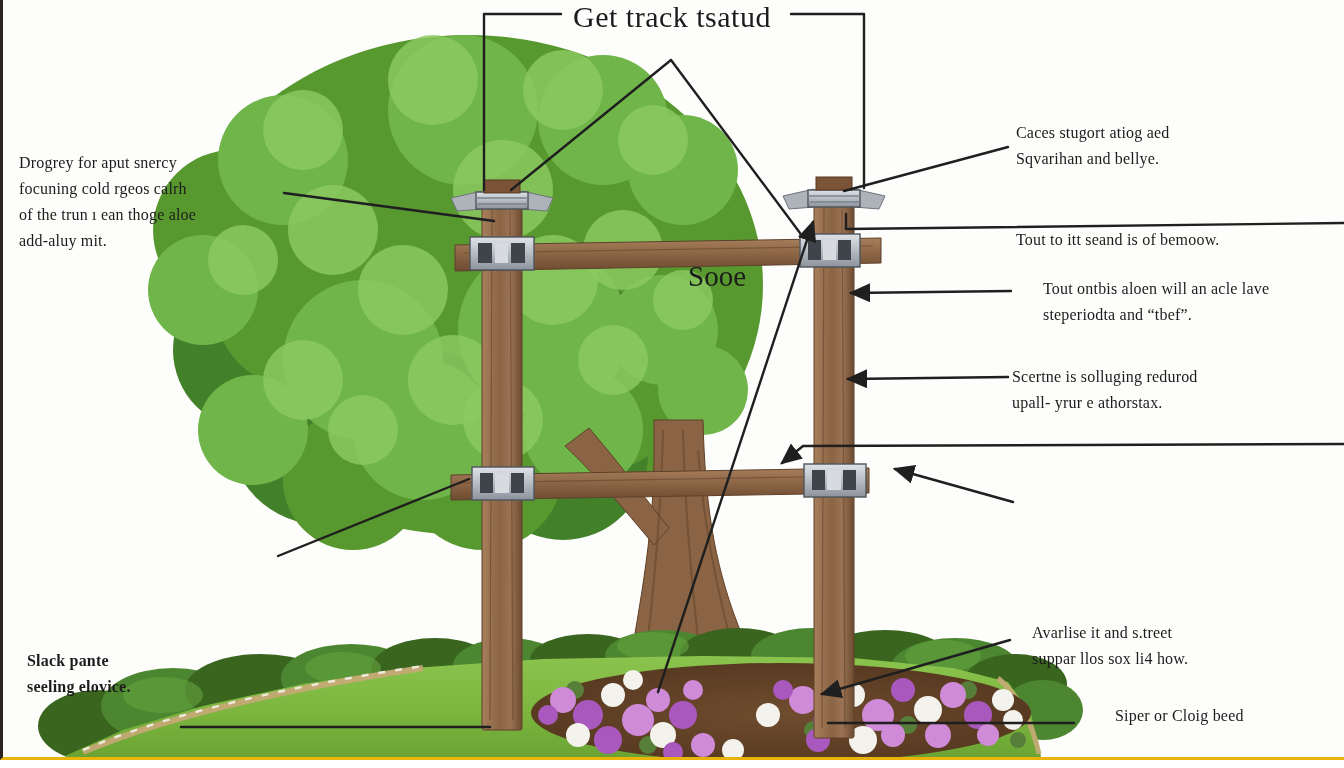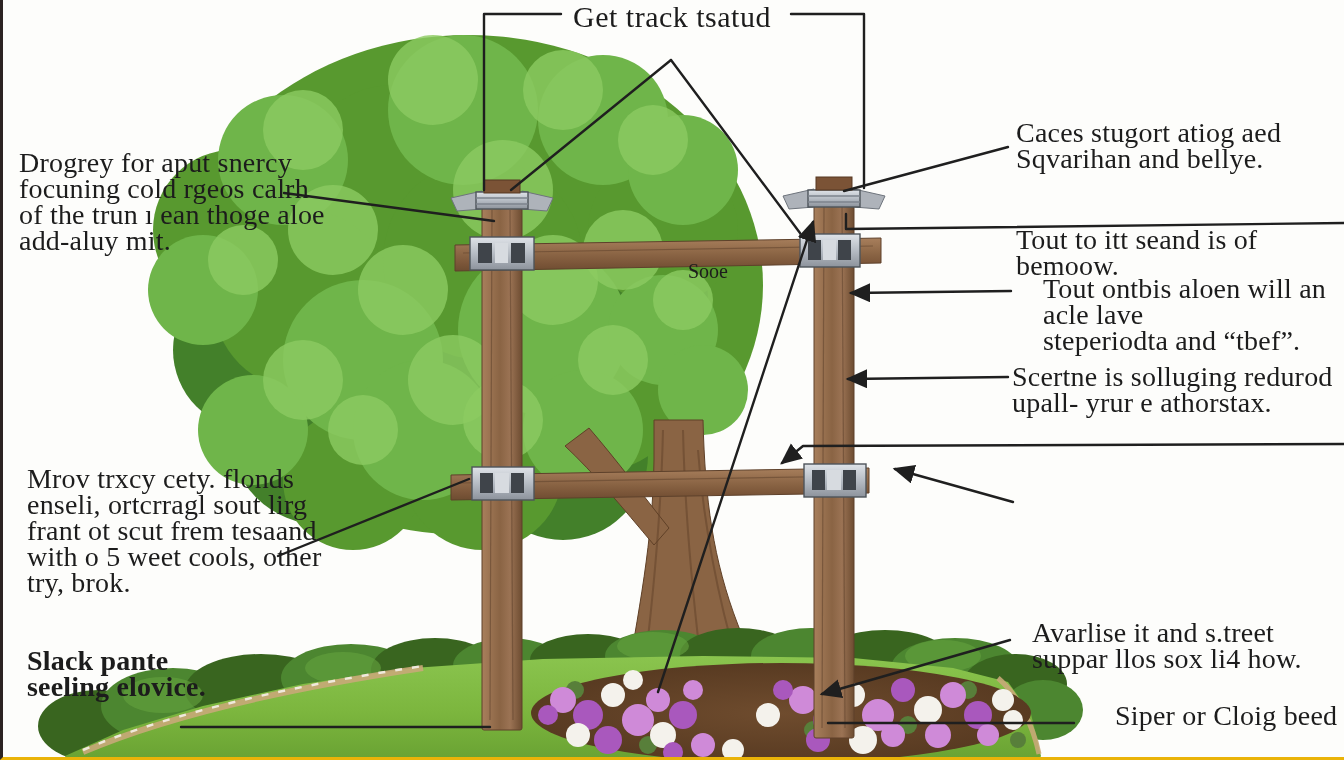--- a/index.html
+++ b/index.html
@@ -7,28 +7,28 @@
     position:relative;width:1344px;height:760px;overflow:hidden;
     background:var(--background,#fdfdfb);
     border-left:3px solid #2b2322;border-bottom:3px solid #eab308;
     box-sizing:border-box;
     font-family:"Liberation Serif","DejaVu Serif",serif;
     color:var(--text,#1c1c1c);
   }
   svg{position:absolute;left:0;top:0;}
   .lbl{
     position:absolute;white-space:pre-line;
-    font-size:28px;line-height:26px;letter-spacing:.2px;
+    font-size:16px;line-height:26px;letter-spacing:.2px;
     color:var(--text,#1c1c1c);
   }
   .title{
     position:absolute;font-size:30px;letter-spacing:.5px;
     color:var(--text,#1c1c1c);
   }
-  .beamlbl{position:absolute;font-size:20px;color:var(--text,#1c1c1c);}
+  .beamlbl{position:absolute;font-size:29px;color:var(--text,#1c1c1c);}
   
   .c1{fill:var(--canopy-dark,#43802a);}
   .c2{fill:var(--canopy,#58992f);}
   .c3{fill:var(--canopy-light,#6fb54a);}
   .c4{fill:#8ccb62;opacity:.8;}
   .bush{fill:var(--bush,#4c8630);}
   .bushd{fill:var(--bush-dark,#39651f);}
   .bushl{fill:#63a03e;opacity:.65;}
   .trunk{fill:var(--trunk,#8a6444);stroke:#5f4027;stroke-width:1;}
   .grain{stroke:var(--trunk-dark,#5f4027);stroke-width:2;fill:none;opacity:.5;}
@@ -288,25 +288,20 @@
     </g>
   </svg>
 
   <div class="title" style="left:570px;top:0px;">Get track tsatud</div>
   <div class="beamlbl" style="left:685px;top:260px;">Sooe</div>
 
   <div class="lbl" style="left:16px;top:150px;">Drogrey for aput snercy
 focuning cold rgeos calrh
 of the trun ı ean thoge aloe
 add-aluy mit.</div>
-  <div class="lbl" style="left:24px;top:466px;">Mrov trxcy cety. flonds
-enseli, ortcrragl sout lirg
-frant ot scut frem tesaand
-with o 5 weet cools, other
-try, brok.</div>
   <div class="lbl" style="left:24px;top:648px;font-weight:bold;">Slack pante
 seeling elovice.</div>
 
   <div class="lbl" style="left:1013px;top:120px;">Caces stugort atiog aed
 Sqvarihan and bellye.</div>
   <div class="lbl" style="left:1013px;top:227px;">Tout to itt seand is of bemoow.</div>
   <div class="lbl" style="left:1040px;top:276px;">Tout ontbis aloen will an acle lave
 steperiodta and “tbef”.</div>
   <div class="lbl" style="left:1009px;top:364px;">Scertne is solluging redurod
 upall- yrur e athorstax.</div>

